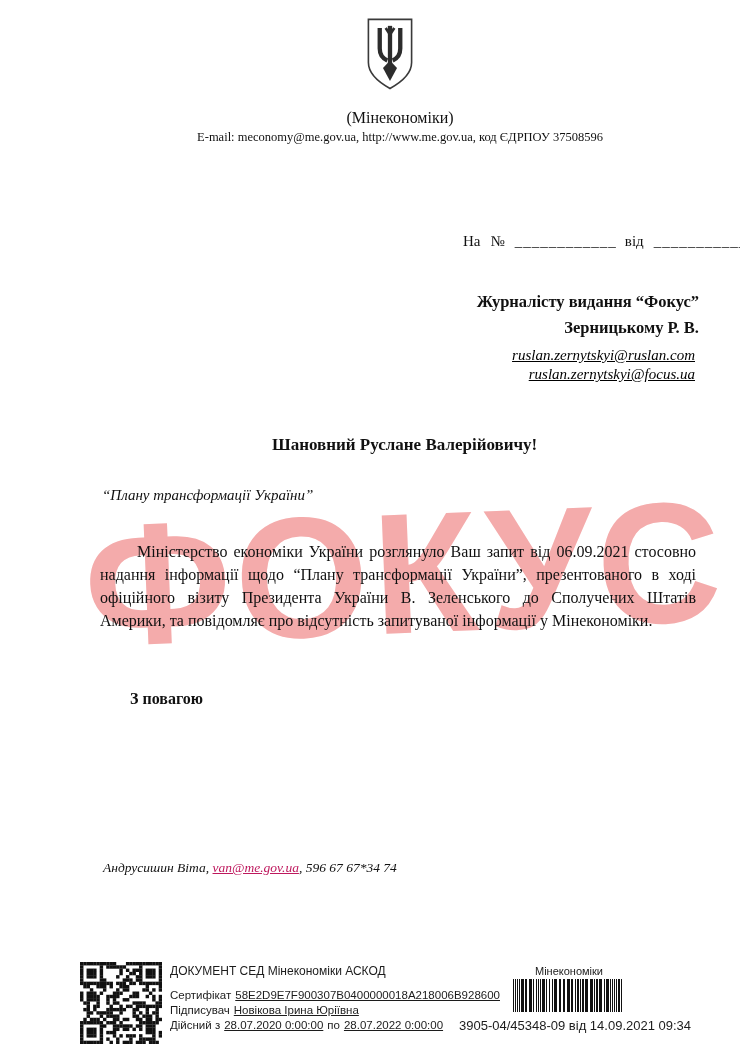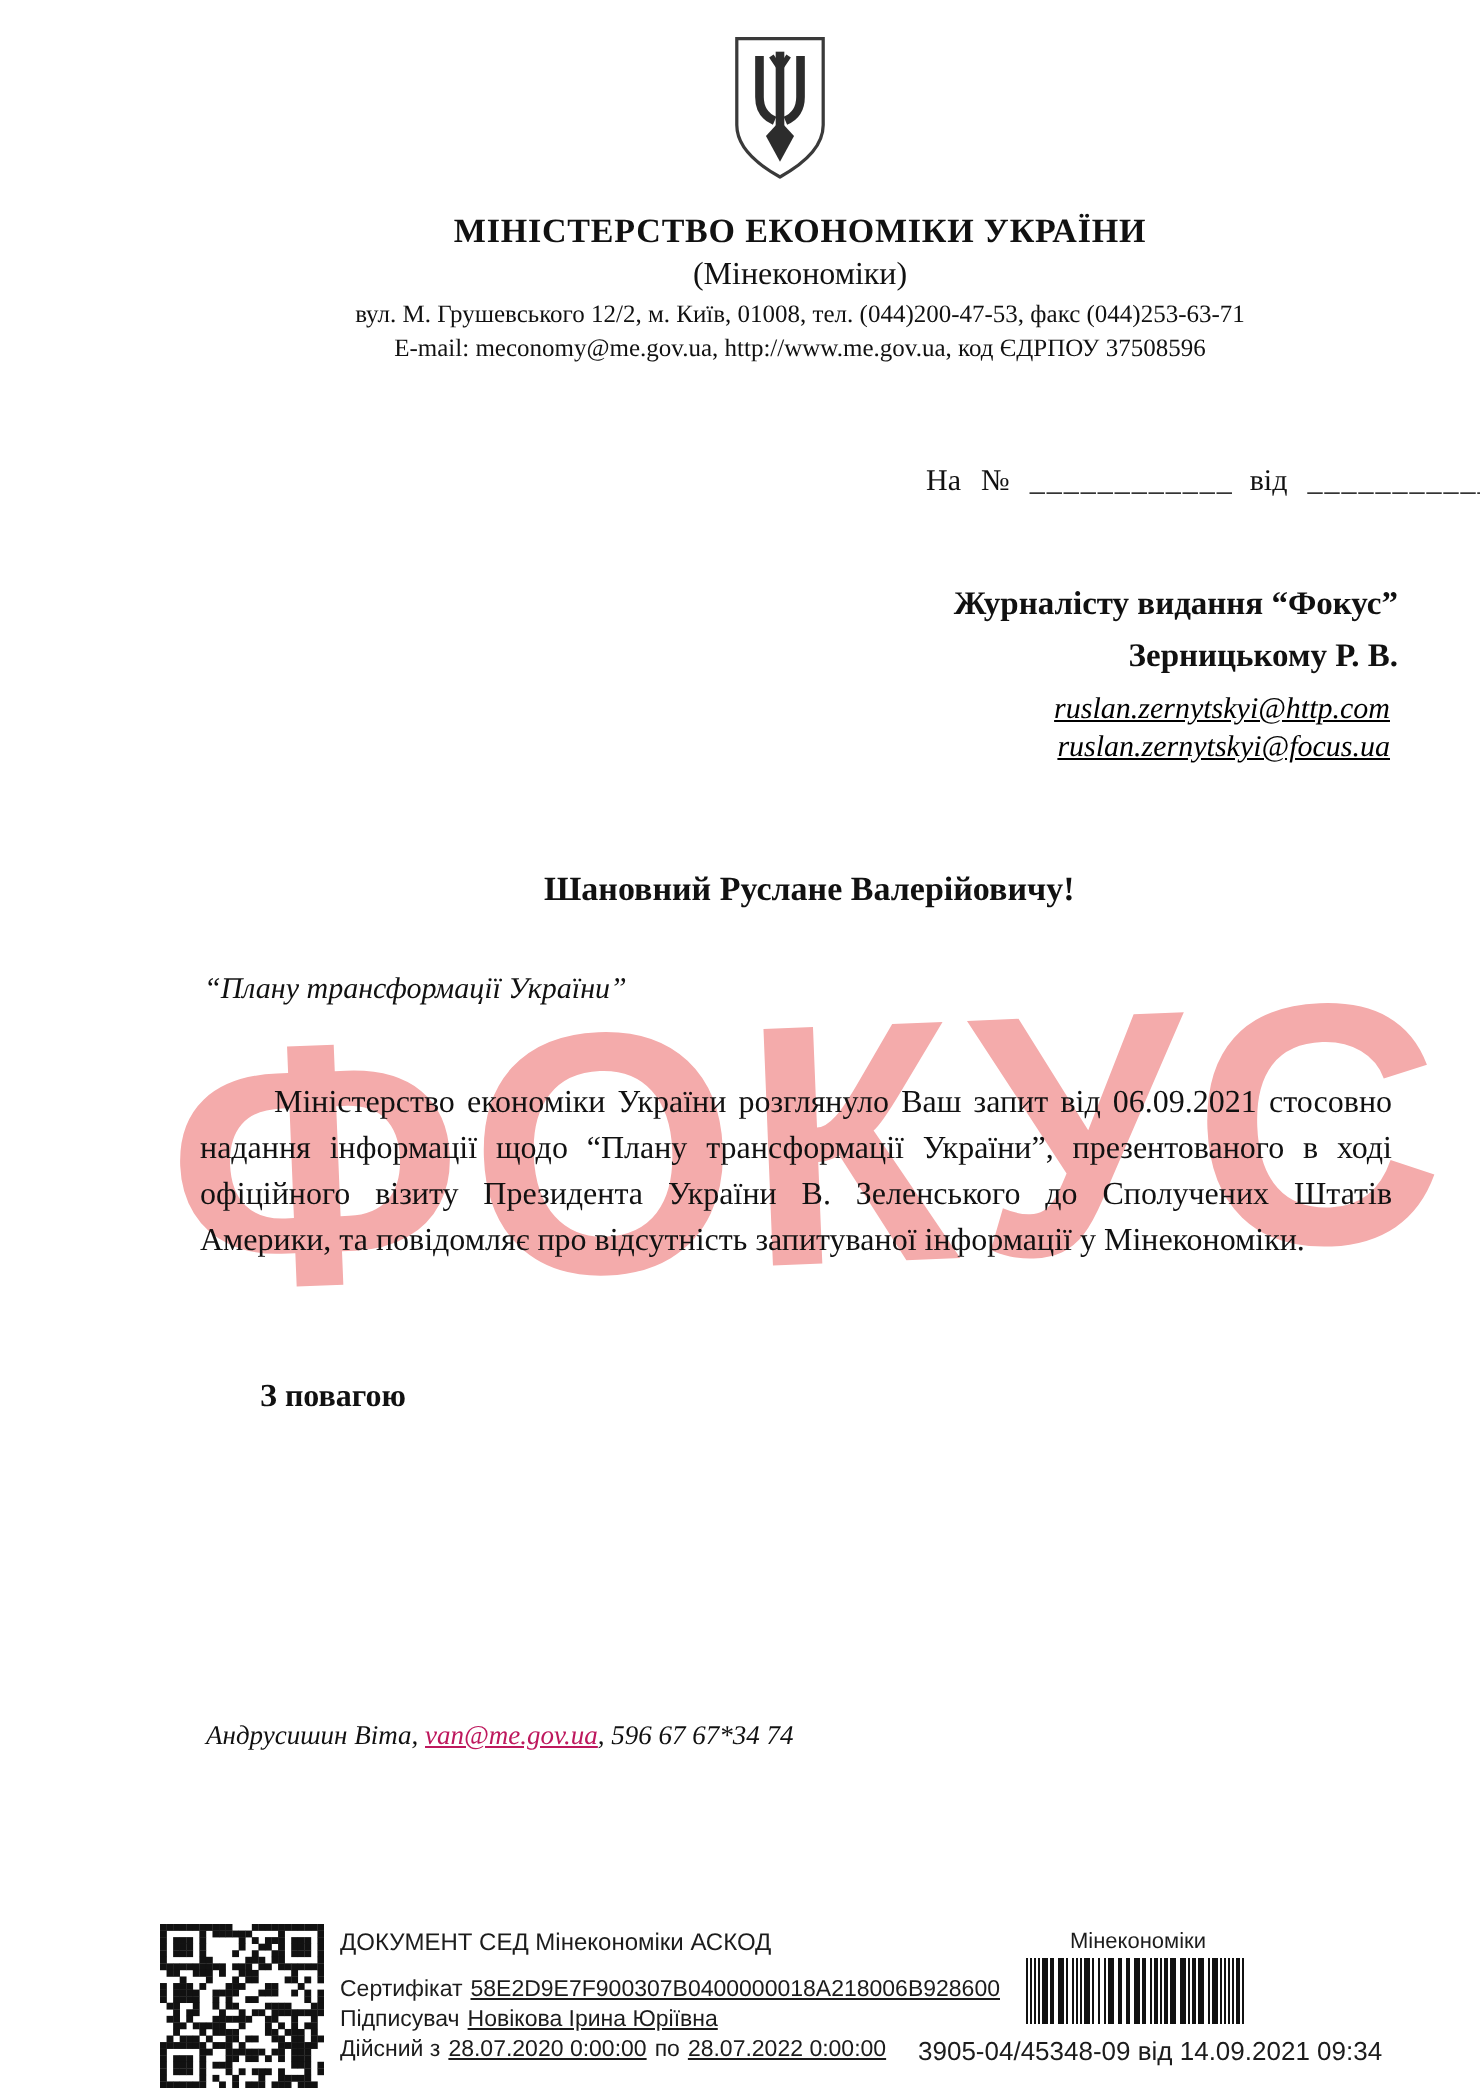--- a/index.html
+++ b/index.html
@@ -66,37 +66,35 @@
     <g stroke="#2c2c2c" stroke-width="8" fill="none">
       <path d="M31 20 V58 Q31 74 45 80"></path>
       <path d="M69 20 V58 Q69 74 55 80"></path>
       <path d="M50 16 V86"></path>
     </g>
     <path d="M50 80 L37 94 L50 118 L63 94 Z" fill="#2c2c2c"></path>
     <path d="M42 20 L50 32 L58 20" stroke="#2c2c2c" stroke-width="5" fill="none"></path>
   </svg>
 
   <header class="abs letterhead z">
-    <div class="ministry">МІНІСТЕРСТВО ЕКОНОМІКИ УКРАЇНИ</div>
     <div class="shortname">(Мінекономіки)</div>
-    <div class="addr">вул. М. Грушевського 12/2,  м. Київ, 01008, тел. (044)200-47-53, факс (044)253-63-71</div>
     <div class="addr">E-mail: meconomy@me.gov.ua, http://www.me.gov.ua,  код ЄДРПОУ 37508596</div>
   </header>
 
   <div class="abs refline z">
     <span class="sp">На</span><span class="sp">№</span><span class="blank">____________</span><span class="sp">від</span><span class="blank">____________</span>
   </div>
 
   <div class="abs recipient z">
     <div>Журналісту видання “Фокус”</div>
     <div>Зерницькому Р. В.</div>
   </div>
 
   <div class="abs emails z">
-    <div><a href="#">ruslan.zernytskyi@http.com</a></div>
+    <div><a href="#">ruslan.zernytskyi@ruslan.com</a></div>
     <div><a href="#">ruslan.zernytskyi@focus.ua</a></div>
   </div>
 
   <div class="abs greeting z">Шановний Руслане Валерійовичу!</div>
 
   <div class="abs subject z">
     <div>“Плану трансформації України”</div>
   </div>
 
   <p class="abs bodytext z">Міністерство економіки України розглянуло Ваш запит від 06.09.2021 стосовно надання інформації щодо “Плану трансформації України”, презентованого в ході офіційного візиту Президента України В. Зеленського до Сполучених Штатів Америки, та повідомляє про відсутність запитуваної інформації у Мінекономіки.</p>

